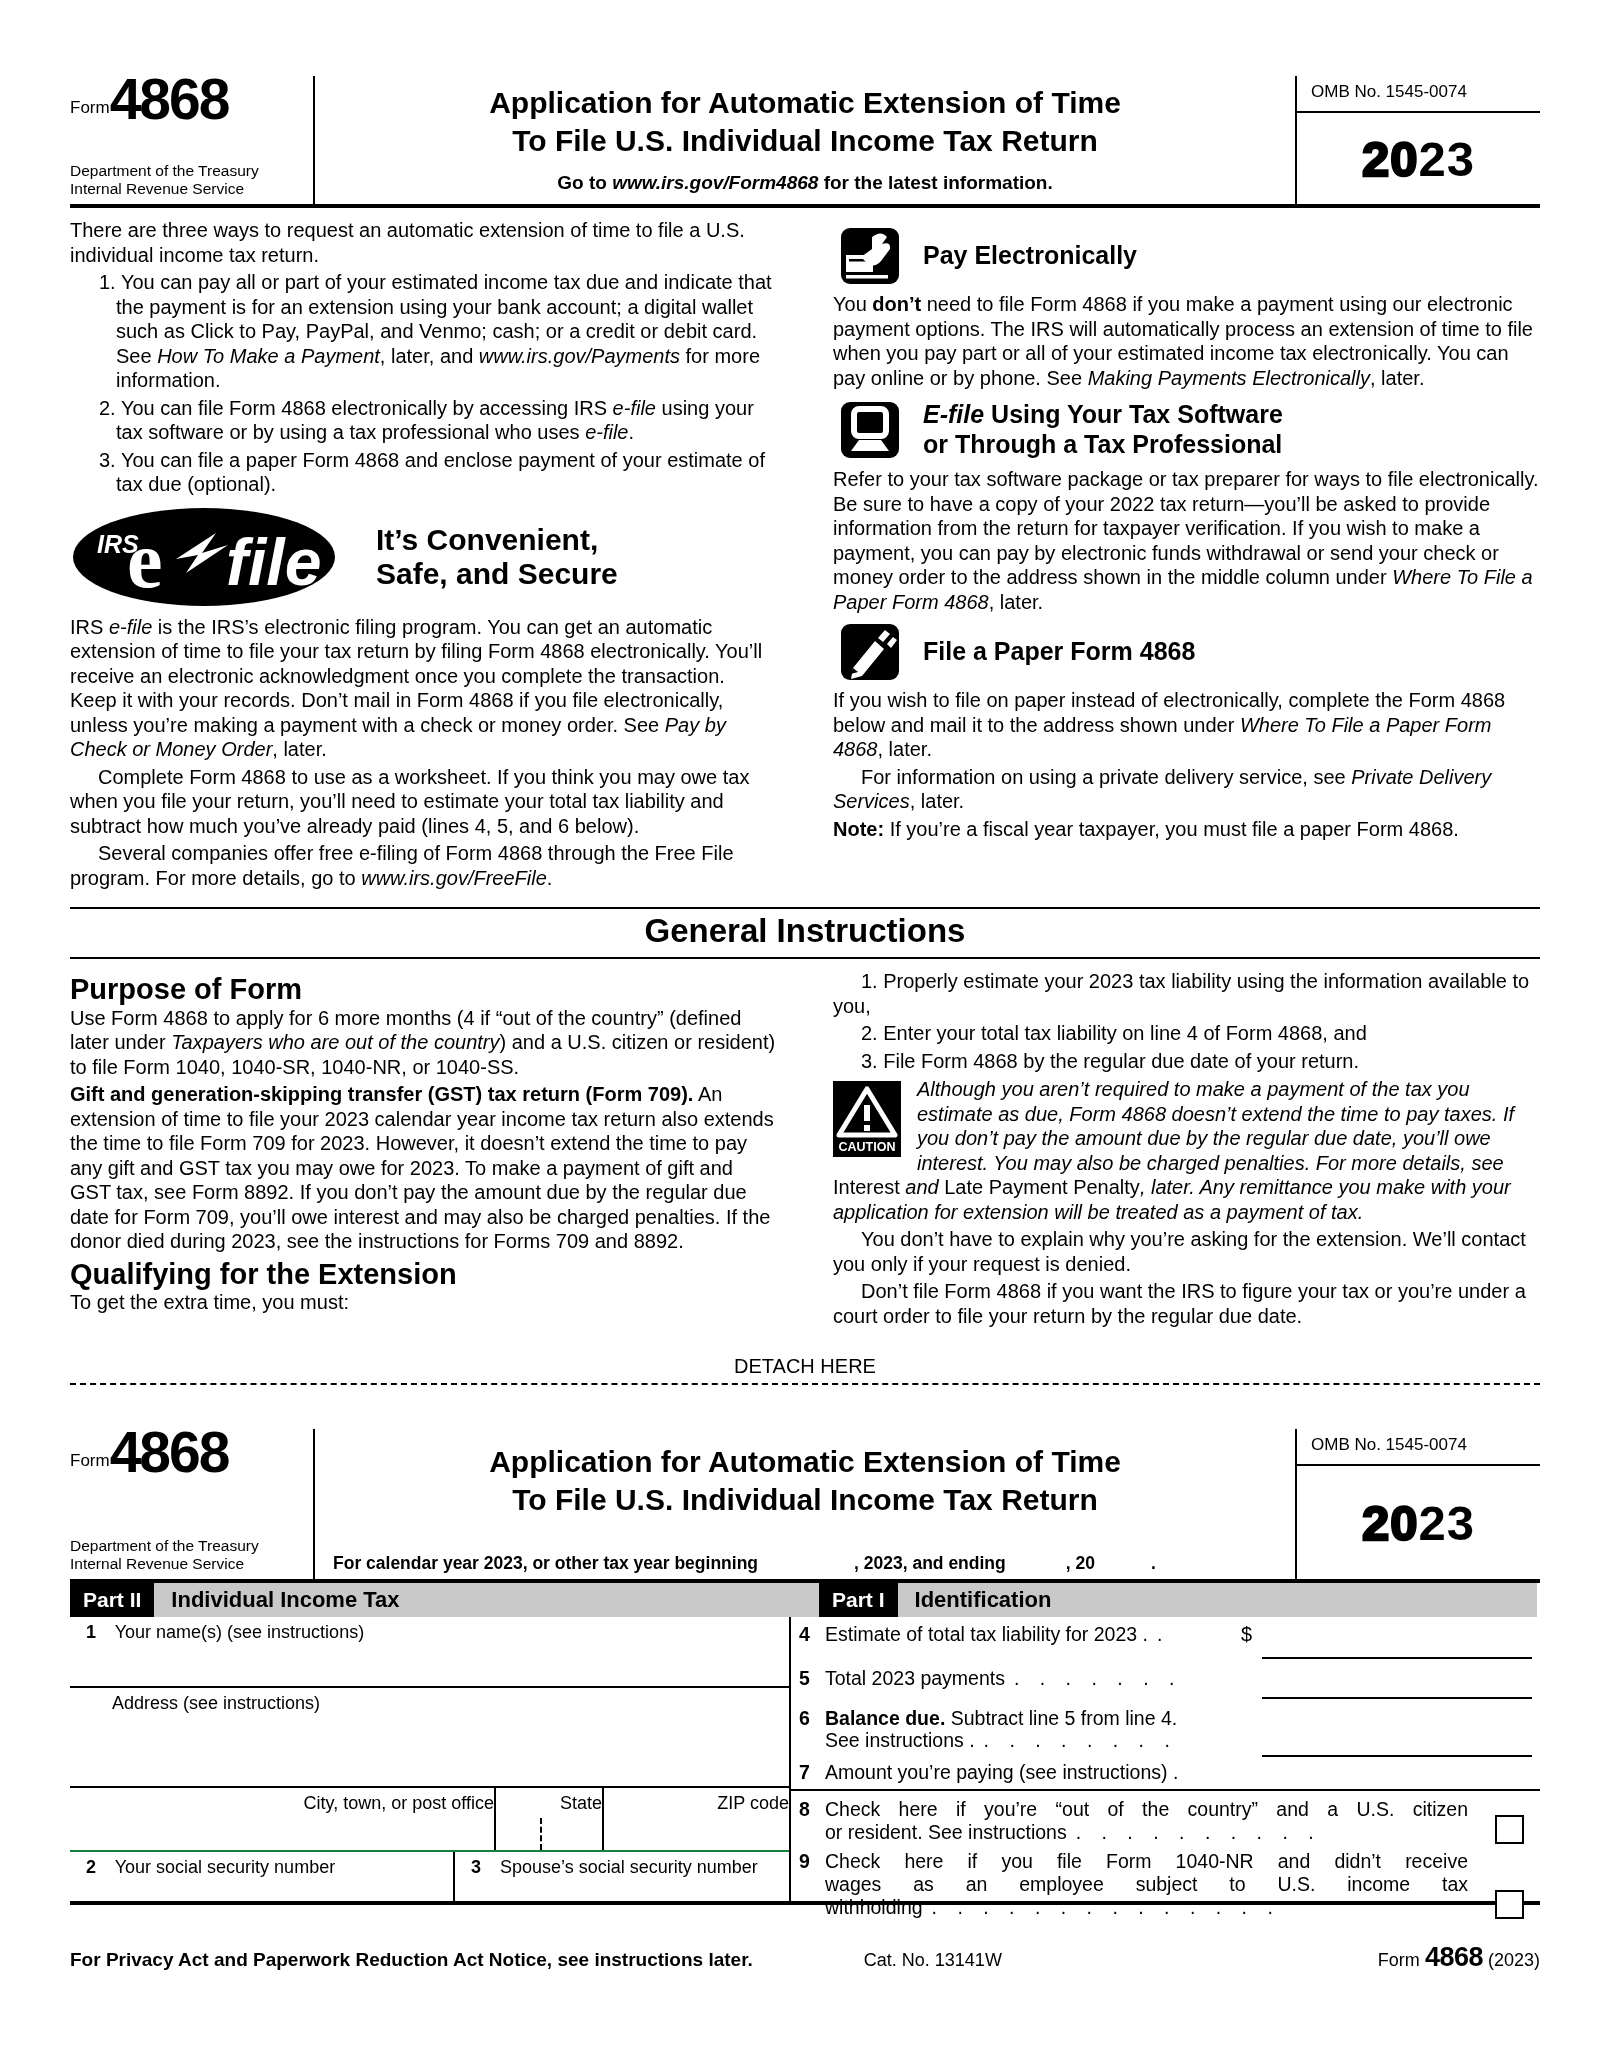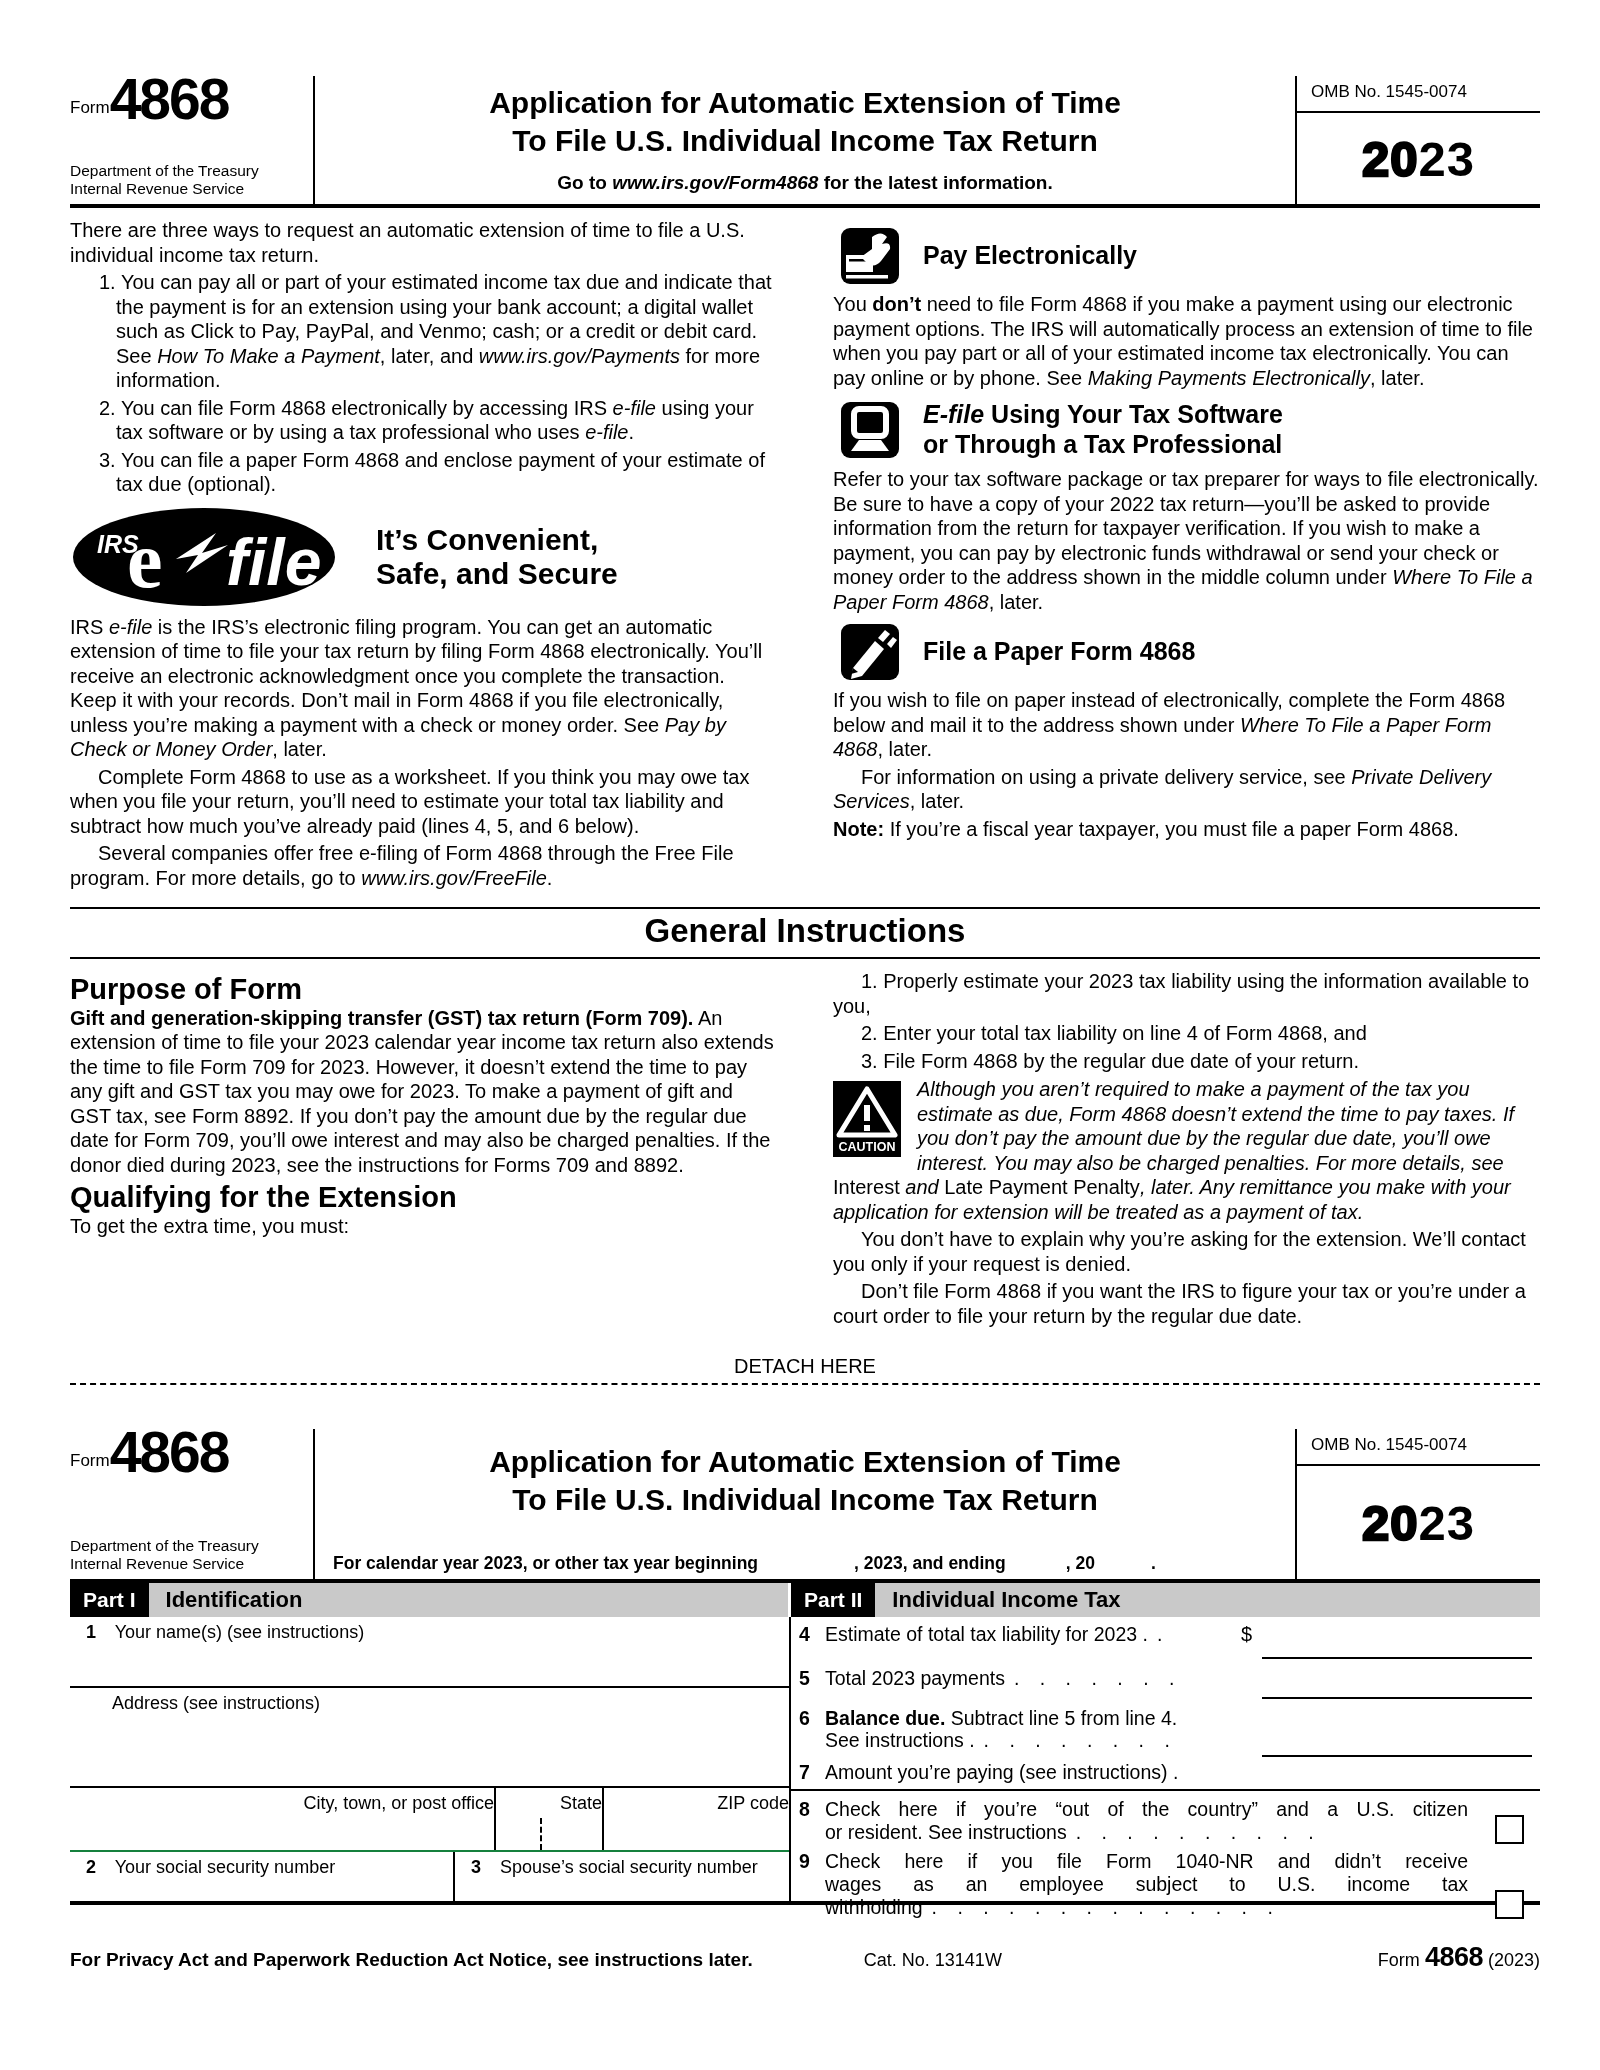--- a/index.html
+++ b/index.html
@@ -202,20 +202,21 @@
       <p class="indent"><span>For information on using a private delivery service, see </span><span class="ri">Private Delivery Services</span><span>, later.</span></p>
       <p><span class="rb">Note:</span><span> If you’re a fiscal year taxpayer, you must file a paper Form 4868.</span></p>
     </div>
   </div>
 
   <div class="gi">General Instructions</div>
 
   <div class="cols" style="margin-top:0;">
     <div class="col">
       <div class="subh">Purpose of Form</div>
+      <p><span>Use Form 4868 to apply for 6 more months (4 if “out of the country” (defined later under </span><span class="ri">Taxpayers who are out of the country</span><span>) and a U.S. citizen or resident) to file Form 1040, 1040-SR, 1040-NR, or 1040-SS.</span></p>
       <p><span class="rb">Gift and generation-skipping transfer (GST) tax return (Form 709).</span><span> An extension of time to file your 2023 calendar year income tax return also extends the time to file Form 709 for 2023. However, it doesn’t extend the time to pay any gift and GST tax you may owe for 2023. To make a payment of gift and GST tax, see Form 8892. If you don’t pay the amount due by the regular due date for Form 709, you’ll owe interest and may also be charged penalties. If the donor died during 2023, see the instructions for Forms 709 and 8892.</span></p>
       <div class="subh">Qualifying for the Extension</div>
       <p>To get the extra time, you must:</p>
     </div>
 
     <div class="col">
       <p class="indent">1. Properly estimate your 2023 tax liability using the information available to you,</p>
       <p class="indent">2. Enter your total tax liability on line 4 of Form 4868, and</p>
       <p class="indent">3. File Form 4868 by the regular due date of your return.</p>
 
@@ -266,27 +267,27 @@
     <div class="hright">
       <div class="omb">OMB No. 1545-0074</div>
       <div class="yearbox">
         <span class="yr-o">20</span>
           <span class="yr-b">23</span>
       </div>
     </div>
   </div>
 
   <div class="partbars">
+    <div class="pbar right">
+      <div class="plabel">Part II</div>
+      <div class="ptitle">Individual Income Tax</div>
+    </div>
     <div class="pbar left">
       <div class="plabel">Part I</div>
       <div class="ptitle">Identification</div>
-    </div>
-    <div class="pbar right">
-      <div class="plabel">Part II</div>
-      <div class="ptitle">Individual Income Tax</div>
     </div>
   </div>
 
   <div class="formbody">
 
     <div class="fb-left">
       <div class="r1">
         <span class="fnum">1</span>
         <span>Your name(s) (see instructions)</span>
       </div>

